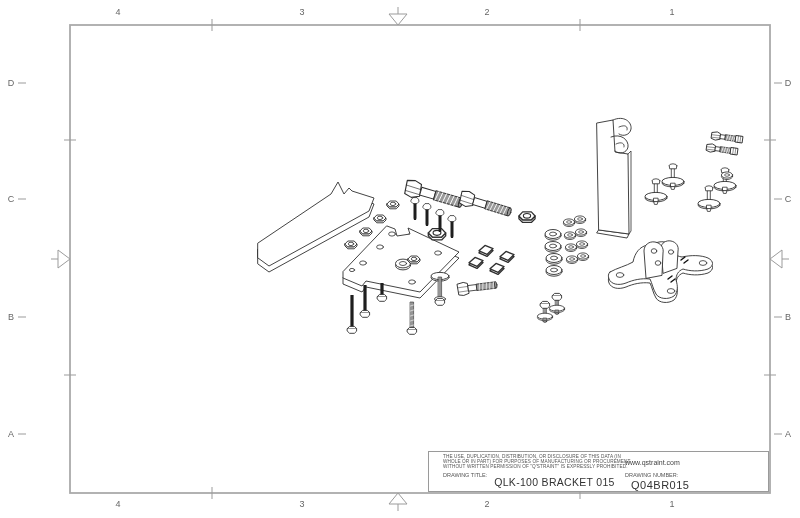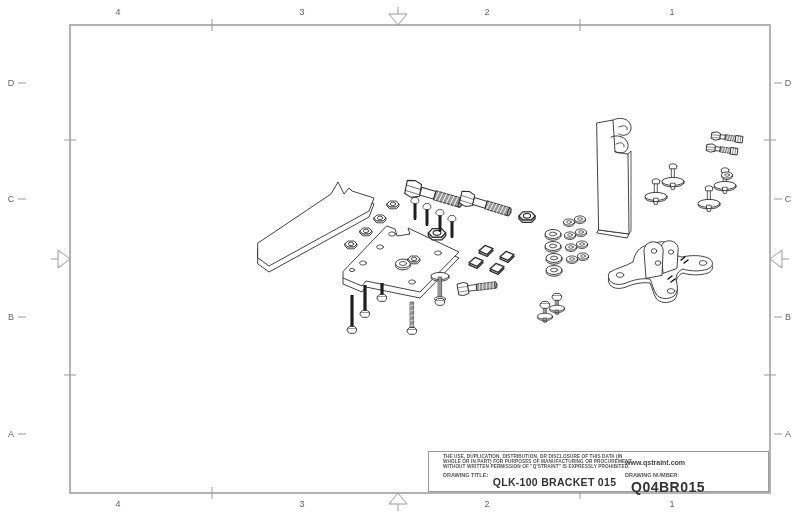--- a/index.html
+++ b/index.html
@@ -3,30 +3,30 @@
 <meta charset="utf-8">
 <style>
   html,body{margin:0;padding:0;background:#fff;overflow:hidden;}
   .sheet{position:relative;width:800px;height:518px;background:#fff;
          font-family:"Liberation Sans",sans-serif;}
   .sheet svg{position:absolute;left:0;top:0;}
   .zlabel{position:absolute;font-size:9px;color:#666;
           transform:translate(-50%,-50%);white-space:nowrap;}
   .titleblock{position:absolute;left:428px;top:451px;width:341px;height:41px;
               border:1.5px solid #9a9a9a;box-sizing:border-box;background:#fff;}
-  .tb-abs{position:absolute;white-space:nowrap;font-weight:bold;}
+  .tb-abs{position:absolute;white-space:nowrap;}
   .legal{left:14px;font-size:4.7px;line-height:4.9px;color:#555;
          letter-spacing:0.1px;}
   .l1{top:3px}.l2{top:8px}.l3{top:13px}
   .tlabel{left:14px;top:19.5px;font-size:5.5px;color:#555;}
   .dtitle{left:28px;top:24px;width:195px;text-align:center;
           font-size:10.5px;color:#333;letter-spacing:0.3px;}
   .site{left:196px;top:7px;font-size:7px;color:#444;}
   .nlabel{left:196px;top:20px;font-size:5.5px;color:#555;}
-  .dnum{left:202px;top:26.5px;font-size:14px;color:#333;letter-spacing:0.5px;}
+  .dnum{left:202px;top:26.5px;font-size:11px;color:#333;letter-spacing:0.5px;}
 </style>
 </head>
 <body>
 
 <div class="sheet">
 
 <svg width="800" height="518" viewBox="0 0 800 518">
   <defs>
     <g id="hexHd">
       <path d="M-4.6,-1.5 L-2.4,-3.6 L2.4,-3.6 L4.6,-1.5 L4.6,1.2 L2.4,3.3 L-2.4,3.3 L-4.6,1.2 Z" fill="#fff" stroke="#2f2f2f" stroke-width="0.9"></path>

